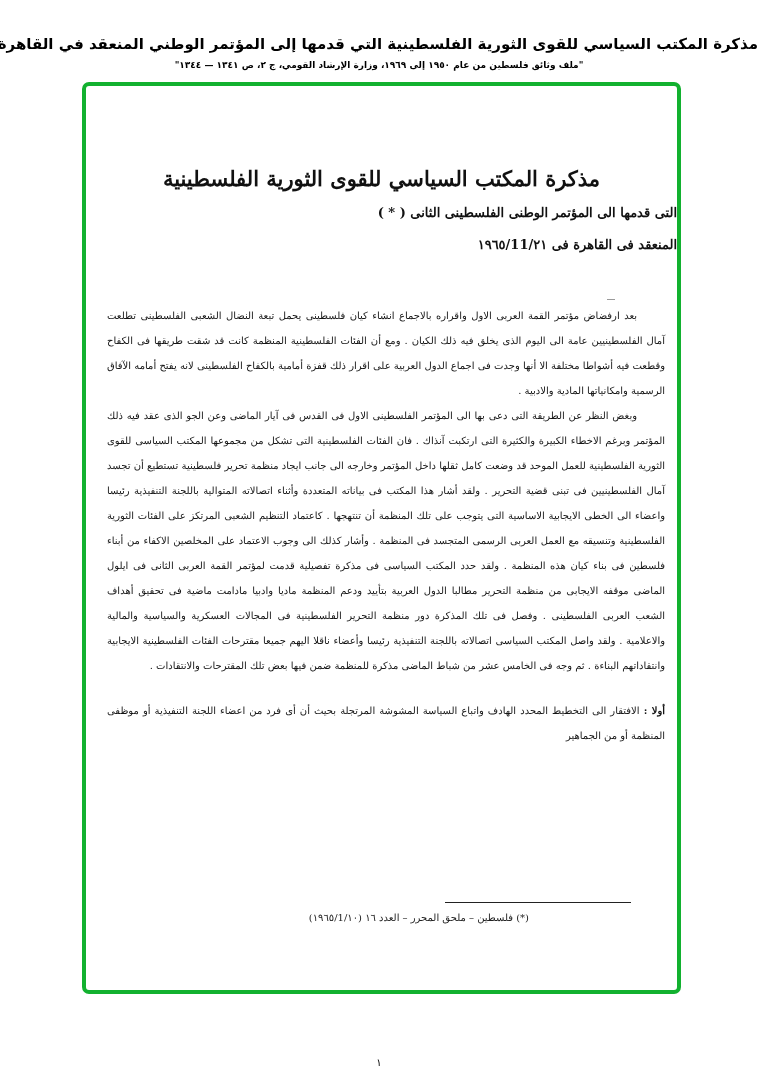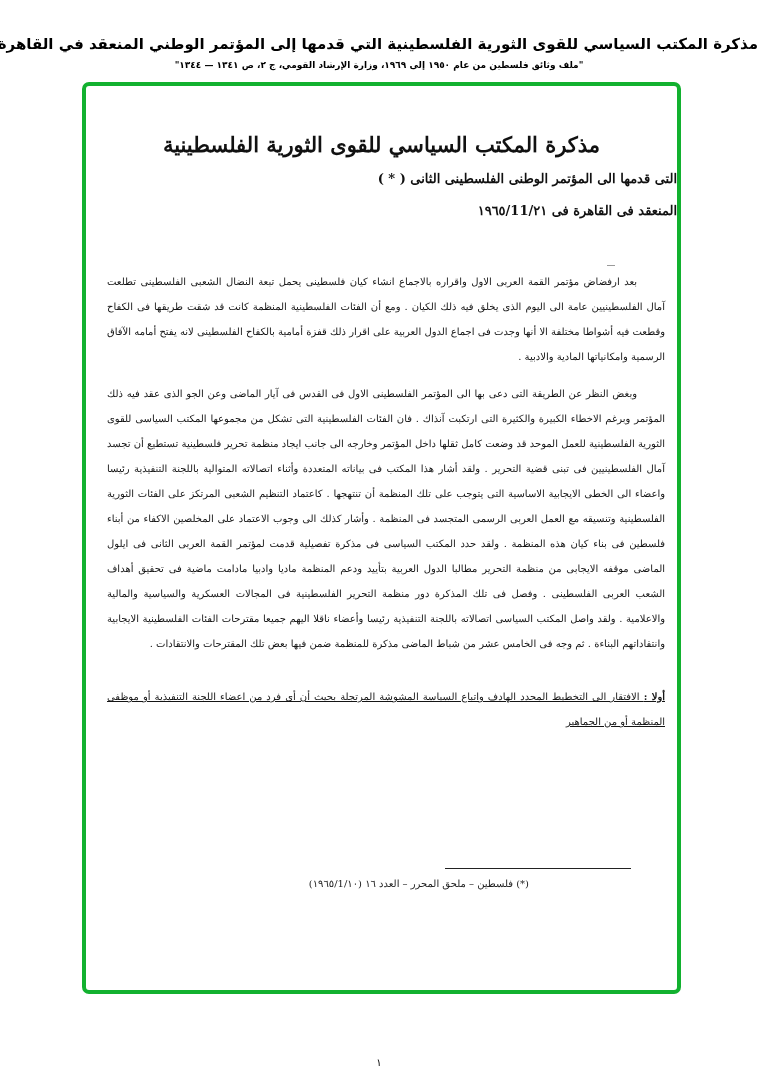--- a/index.html
+++ b/index.html
@@ -50,21 +50,21 @@
     top: 82px;
     width: 591px;
     height: 904px;
     border: 4px solid #12b12f;
     border-radius: 7px;
     box-sizing: content-box;
   }
   .page {
     position: absolute;
     left: 86px;
-    top: 70px;
+    top: 104px;
     width: 591px;
     height: 904px;
     direction: rtl;
   }
   .doc-title {
     position: absolute;
     top: 60px;
     left: 0;
     width: 591px;
     text-align: center;
@@ -95,22 +95,22 @@
     font-family: "DejaVu Serif", serif;
     font-size: 10px;
     line-height: 25px;
     color: #151515;
     text-align: justify;
   }
   .body-text p {
     margin: 0;
     text-indent: 28px;
   }
-  .body-text p.p2 { margin-top: 12px; }
-  .body-text p.p3 { margin-top: 28px; text-indent: 0; text-decoration: underline; }
+  .body-text p.p2 { }
+  .body-text p.p3 { margin-top: 20px; text-indent: 0; }
   .bold-lead { font-weight: bold; }
   .stray-mark {
     position: absolute;
     top: 195px;
     right: 62px;
     width: 8px;
     height: 1px;
     background: #9a9a9a;
   }
   .footnote-rule {

